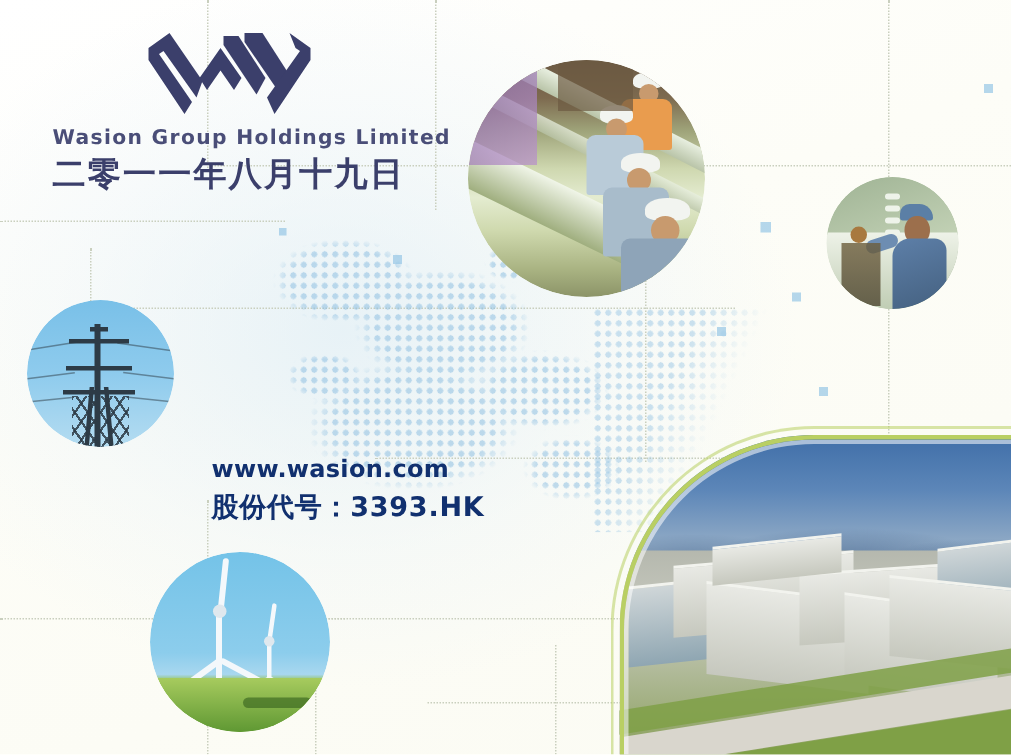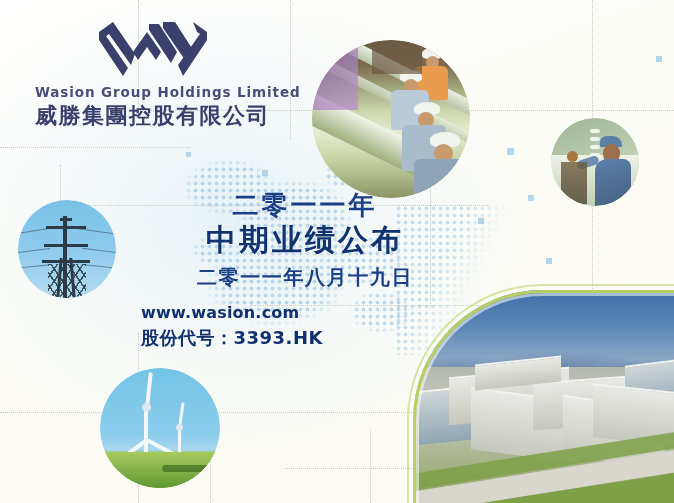--- a/index.html
+++ b/index.html
@@ -231,21 +231,21 @@
     <svg class="logo-mark" width="112" height="56" viewBox="0 0 112 56" aria-hidden="true">
       <g fill="#3b3f6b">
         <path d="M2 10 L16 0 L38 32 L34 43 L12 12 L9 14 L31 46 L26 54 L2 18 Z"></path>
         <path d="M36 30 L50 10 L64 30 L59 38 L50 25 L41 38 Z"></path>
         <path d="M52 2 L62 2 L80 30 L74 41 L52 8 Z"></path>
         <path d="M66 0 L78 0 L96 28 L90 41 L66 6 Z"></path>
         <path d="M96 0 L110 10 L110 18 L86 54 L81 43 L103 12 L100 10 Z"></path>
       </g>
     </svg>
     <div class="logo-en">Wasion Group Holdings Limited</div>
-    <div class="logo-cn">威勝集團控股有限公司</div>
+    <div class="logo-cn">二零一一年八月十九日</div>
   </div>
 
   <div class="circ" id="photo-factory-line">
     <div class="halo"></div>
     <div class="inner">
       <div class="fl-rail" style="left:-10px;top:26px;width:200px;height:14px;transform:rotate(27deg);"></div>
       <div class="fl-rail" style="left:-16px;top:58px;width:210px;height:10px;transform:rotate(27deg);opacity:.75;"></div>
       <div class="fl-rail" style="left:-24px;top:96px;width:220px;height:30px;transform:rotate(26deg);background:linear-gradient(to bottom,#f0f5e8,#9fae7e);"></div>
 
       <div class="fl-person" style="left:96px;top:8px;">
@@ -349,24 +349,19 @@
     <div class="bld" style="left:62px;top:70px;width:86px;height:24px;transform:skewY(-6deg);"></div>
     <div class="bld" style="left:180px;top:98px;width:90px;height:52px;transform:skewY(6deg);"></div>
 
     <div class="road" style="left:-10px;top:178px;width:320px;height:22px;transform:rotate(-9deg);"></div>
     <div class="lawn" style="left:-10px;top:160px;width:320px;height:16px;transform:rotate(-9deg);opacity:.85;"></div>
     <div class="lawn" style="left:-10px;top:200px;width:330px;height:30px;transform:rotate(-9deg);"></div>
   </div>
   <div class="campus-arc"></div>
   <div class="campus-arc2"></div>
 
-  <div class="headline">
-    <div class="hl-year">二零一一年</div>
-    <div class="hl-main">中期业绩公布</div>
-    <div class="hl-date">二零一一年八月十九日</div>
-  </div>
 
   <div class="info-block">
     <div class="info-web">www.wasion.com</div>
     <div class="info-code">股份代号：3393.HK</div>
   </div>
 
 </div>
 
 </body></html>

